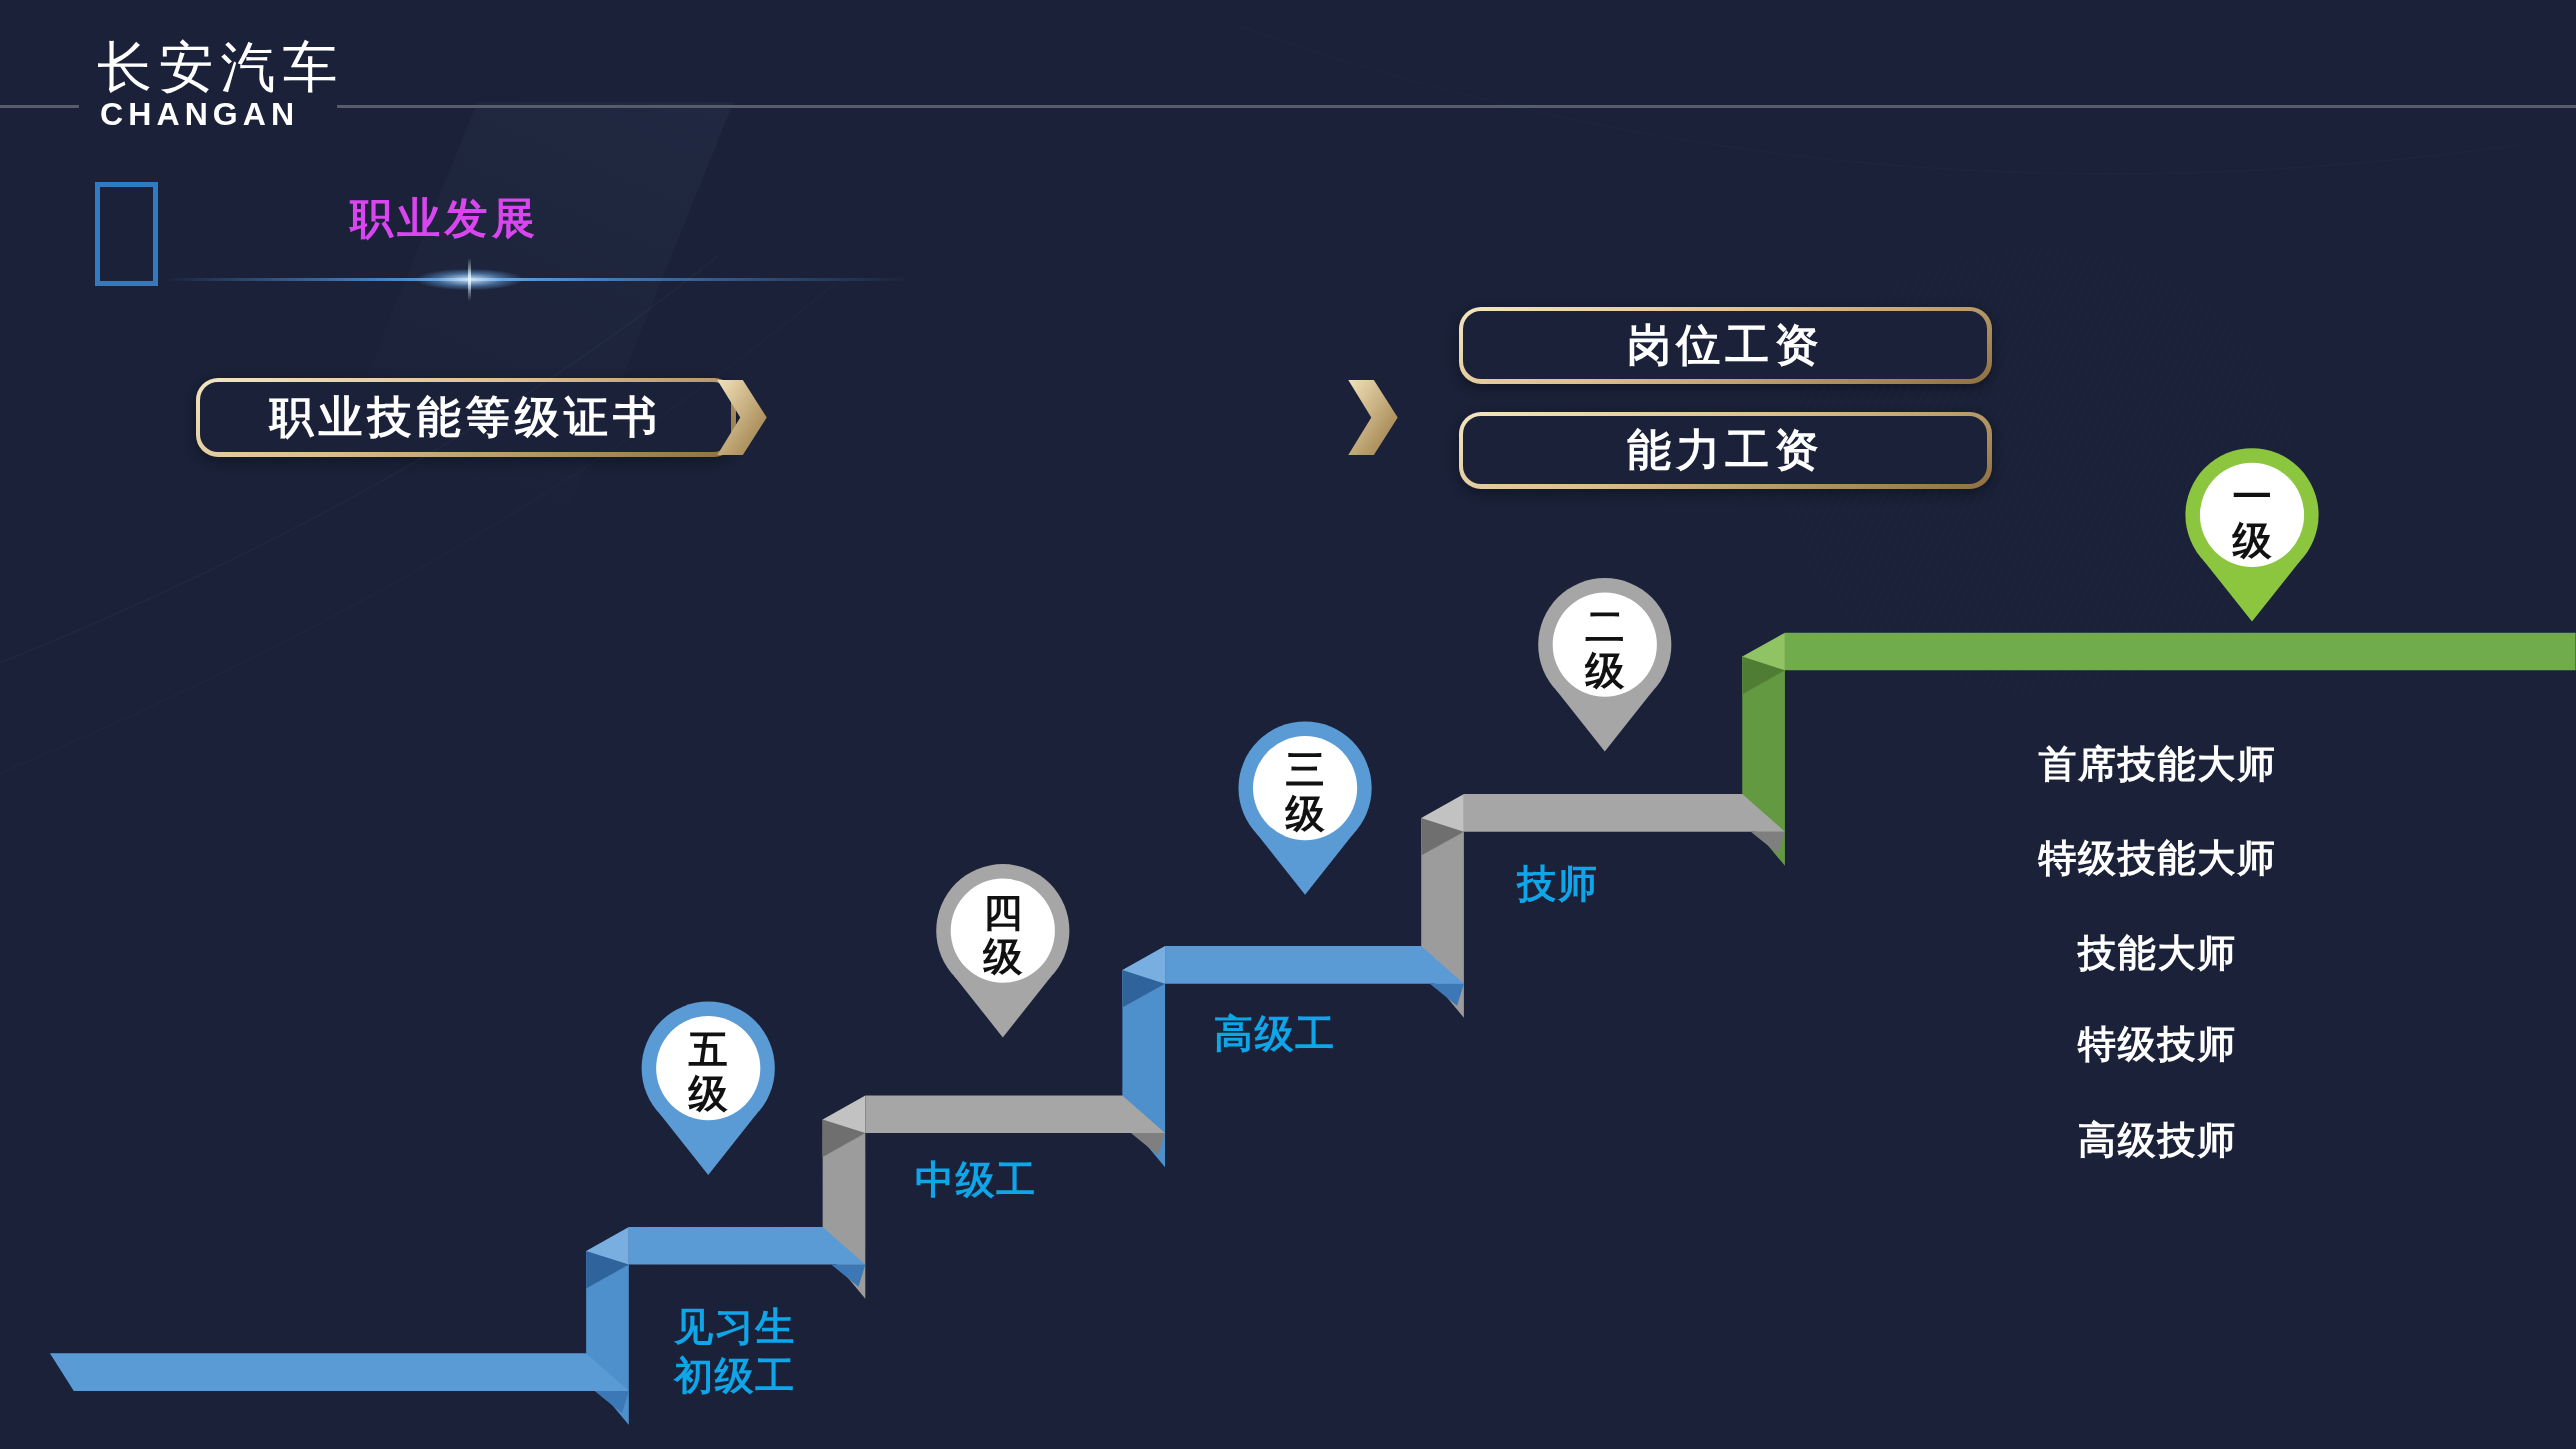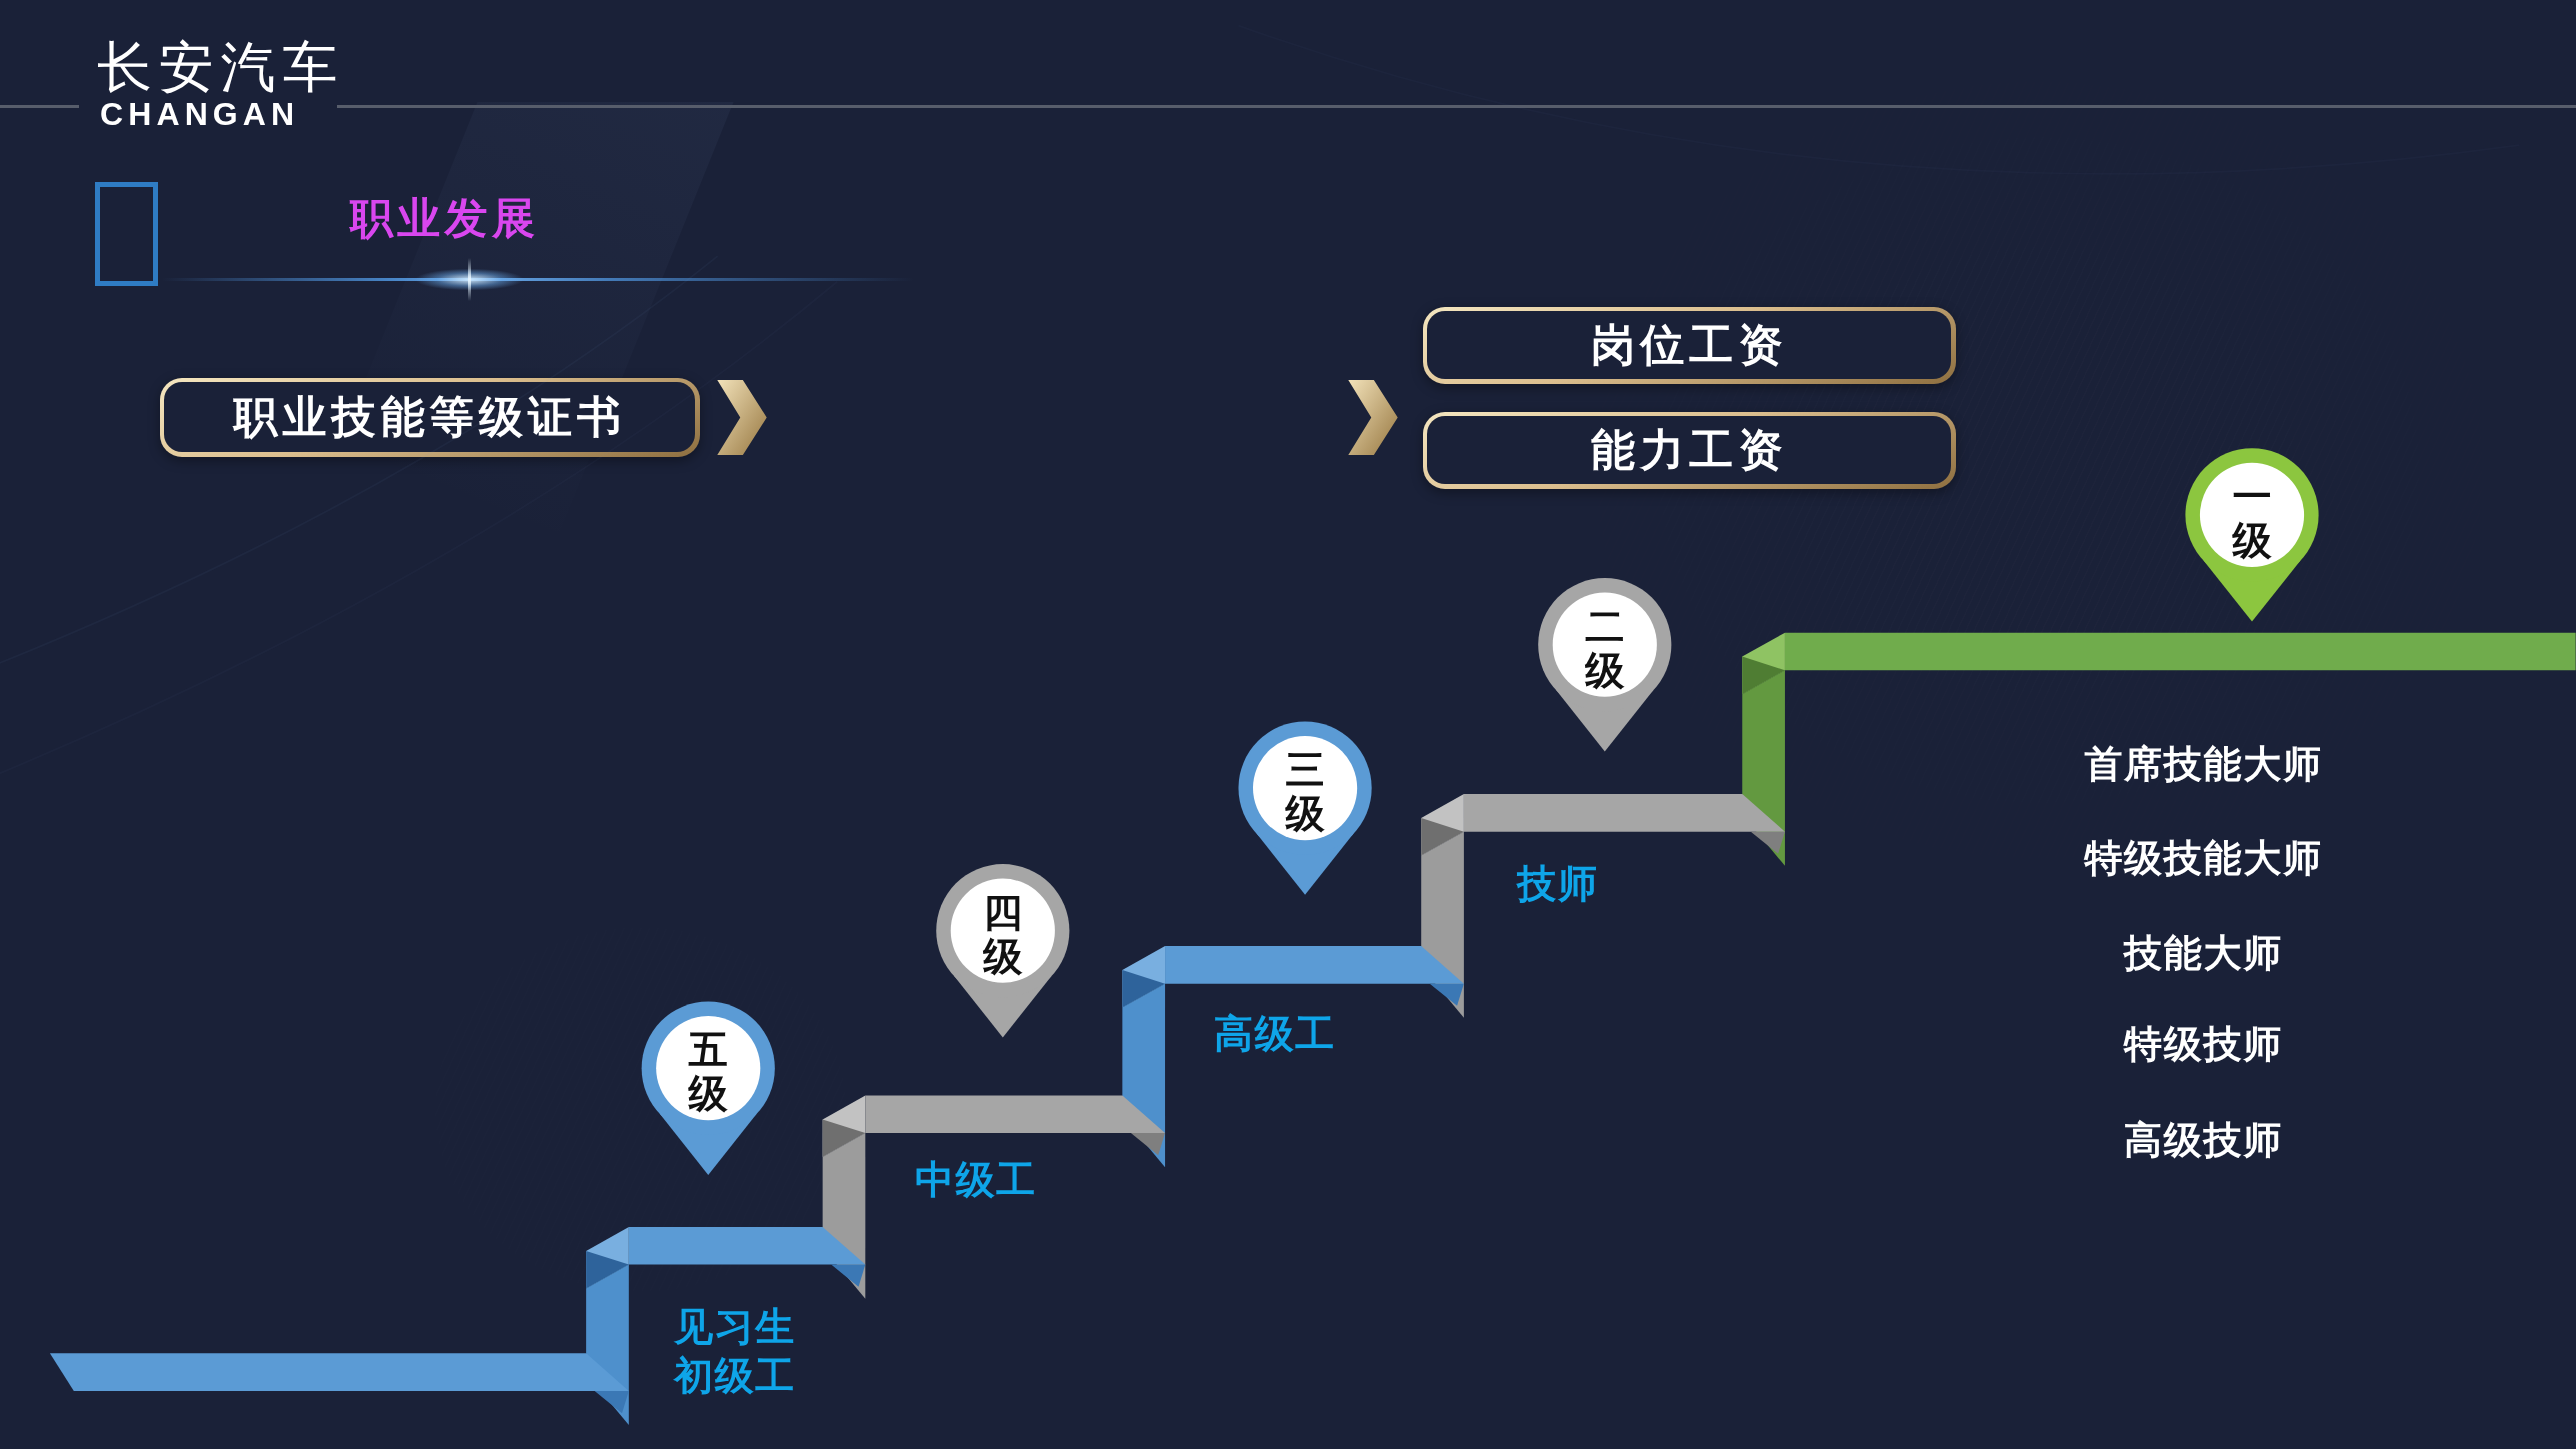--- a/index.html
+++ b/index.html
@@ -37,37 +37,37 @@
   .title-rule{position:absolute;left:162px;top:278px;width:752px;height:2.6px;
     background:linear-gradient(90deg, rgba(79,149,222,0) 0%, rgba(79,149,222,.85) 30%, rgba(110,175,240,.95) 42%, rgba(79,149,222,.75) 60%, rgba(79,149,222,0) 100%);}
   .spark{position:absolute;left:397px;top:265px;width:145px;height:29px;pointer-events:none;
     background:radial-gradient(closest-side, rgba(210,235,255,.95), rgba(110,175,240,.45) 45%, rgba(110,175,240,0) 75%);}
   .spark .spike{position:absolute;left:71px;top:-6.8px;width:2.6px;height:43px;
     background:linear-gradient(180deg, rgba(210,235,255,0), rgba(230,245,255,.95), rgba(210,235,255,0));}
 
   
   .gold-box{position:absolute;border-radius:22px;padding:4.3px;
     background:linear-gradient(160deg,#F4E6C0 0%, #DBBE8E 45%, #8E6F40 100%);
-    box-shadow:0 3.4px 12px rgba(0,0,0,.35);}
+    box-shadow:0 3.4px 12px rgba(0,0,0,.35);margin-left:36px;}
   .gold-box .inner{width:100%;height:100%;border-radius:18px;background:#1A2138;
     display:flex;align-items:center;justify-content:center;box-sizing:border-box;}
   .gold-box .txt{color:#fff;font-size:44px;font-weight:700;letter-spacing:5.1px;}
   #box-cert{left:160px;top:378px;width:531px;height:70px;}
   #box-worker{left:790px;top:378px;width:530px;height:70px;}
   #box-salary1{left:1423px;top:307px;width:524px;height:68px;}
   #box-salary2{left:1423px;top:412px;width:524px;height:68px;}
   .chev{position:absolute;width:50px;height:75px;}
   #chev1{left:717px;top:380px;}
   #chev2{left:1348px;top:380px;}
 
   
   #stairs-svg{position:absolute;left:0;top:0;}
   .step-label{position:absolute;width:342px;text-align:center;color:#0ea5e9;
     font-size:39px;font-weight:800;line-height:49px;letter-spacing:1.7px;}
-  .rank-item{position:absolute;left:1990px;width:427px;text-align:center;color:#fff;
+  .rank-item{position:absolute;left:1944px;width:427px;text-align:center;color:#fff;
     font-size:38px;font-weight:800;letter-spacing:1.7px;}
 </style>
 </head>
 <body>
 
 <div id="stage">
 
   <div class="hatch h1"></div>
   <div class="hatch h2"></div>
   <div class="ray"></div>

